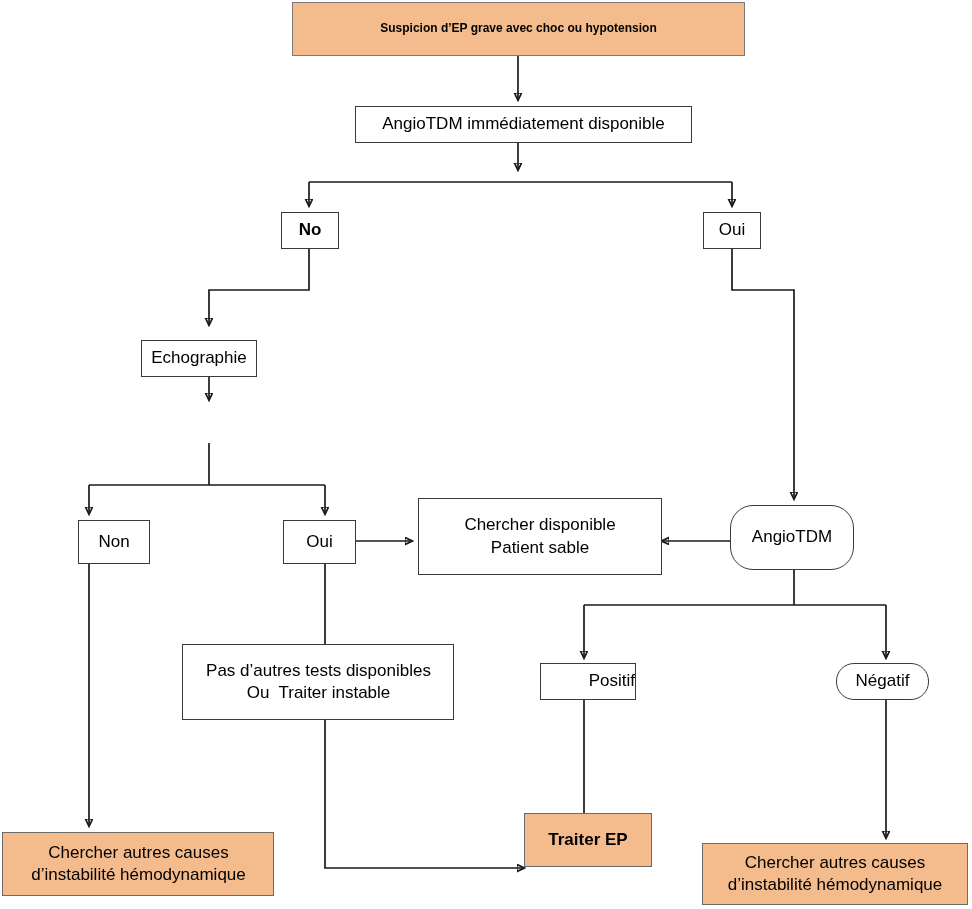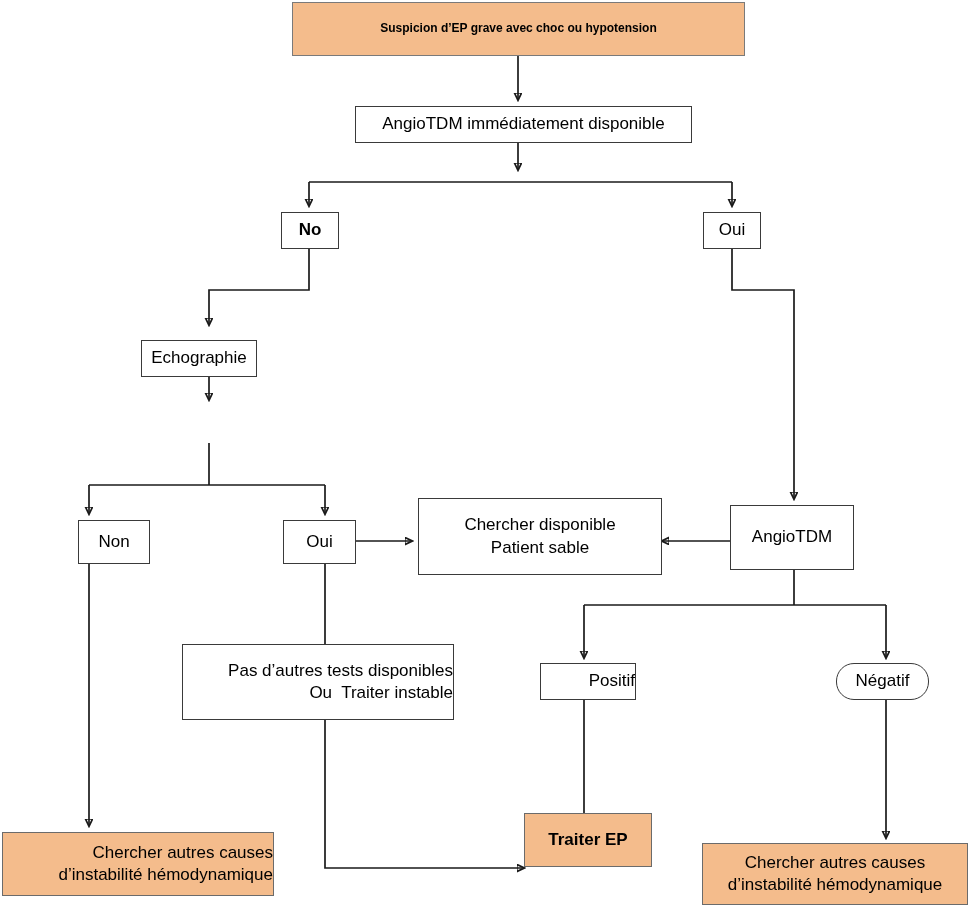--- a/index.html
+++ b/index.html
@@ -18,21 +18,21 @@
     background:#ffffff;
     display:flex;
     flex-direction:column;
     justify-content:center;
     color:#000000;
     font-size:17px;
     line-height:1.32;
     z-index:3;
   }
   .node.center{align-items:center;text-align:center;}
-  .node.left{align-items:flex-end;text-align:left;padding-left:1px;}
+  .node.left{align-items:center;text-align:left;padding-left:1px;}
   .node.orange{background:#F4BC8C;border-color:#6b6b6b;}
   .node.head{
     background:#F4BC8C;
     border-color:#7a7a7a;
     font-weight:bold;
     font-size:12px;
   }
   .node .ln{display:block;white-space:pre;}
   svg#wires{
     position:absolute;left:0;top:0;width:972px;height:909px;
@@ -117,21 +117,21 @@
 
   <div class="node center" style="left:283px;top:520px;width:73px;height:44px;">
     <span class="ln">Oui</span>
   </div>
 
   <div class="node center" style="left:418px;top:498px;width:244px;height:77px;">
     <span class="ln">Chercher disponible</span>
     <span class="ln">Patient sable</span>
   </div>
 
-  <div class="node center" style="left:730px;top:505px;width:124px;height:65px;">
+  <div class="node center" style="left:730px;top:505px;width:124px;height:65px;border-radius:23px;">
     <span class="ln">AngioTDM</span>
   </div>
 
   <div class="node left" style="left:182px;top:644px;width:272px;height:76px;">
     <span class="ln">Pas d’autres tests disponibles</span>
     <span class="ln">Ou  Traiter instable</span>
   </div>
 
   <div class="node center" style="left:540px;top:663px;width:96px;height:37px;align-items:flex-end;">
     <span class="ln">Positif</span>

